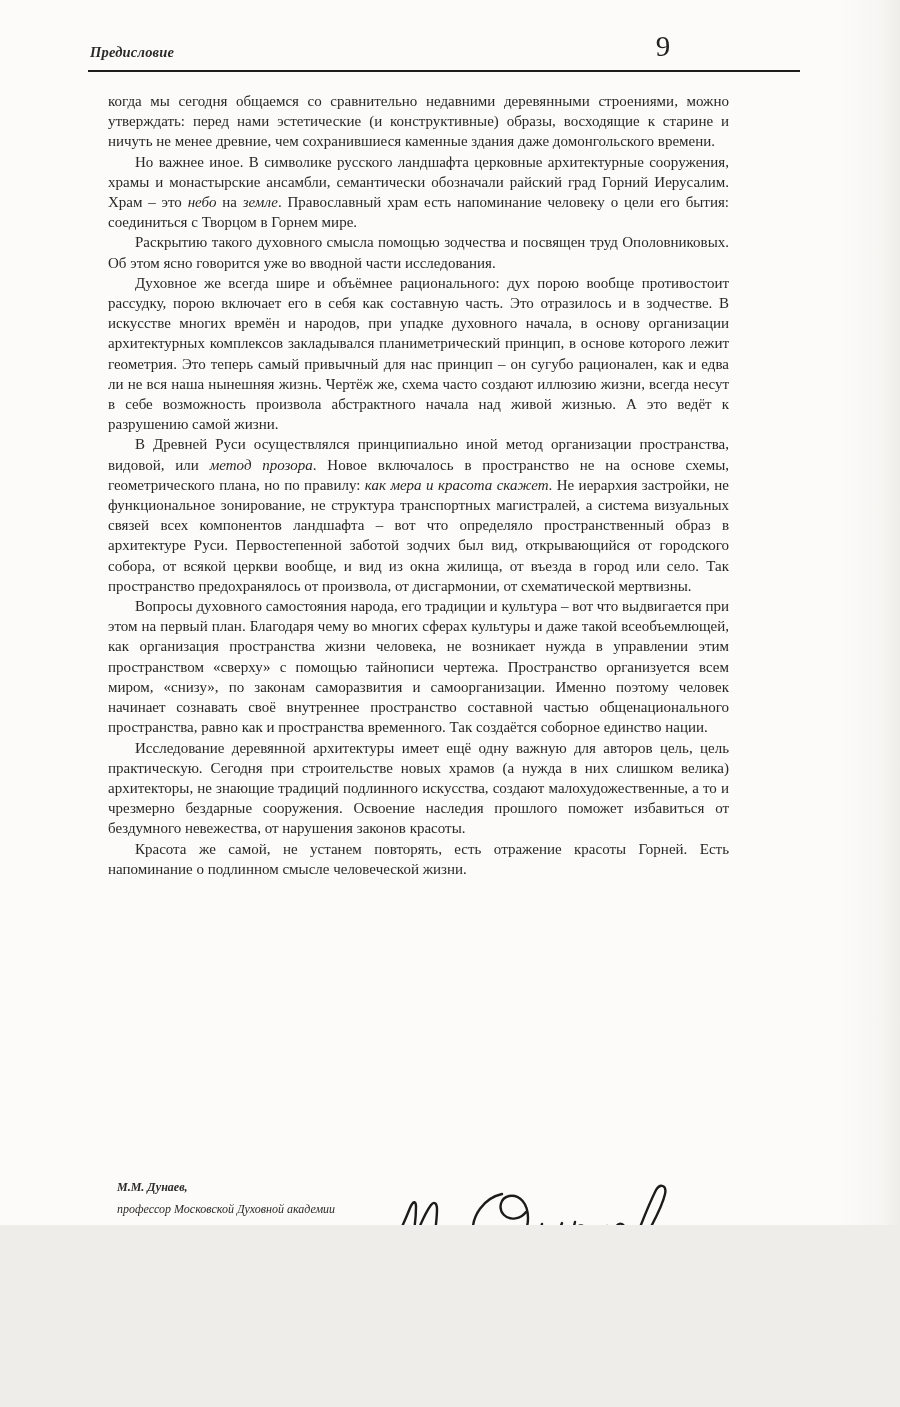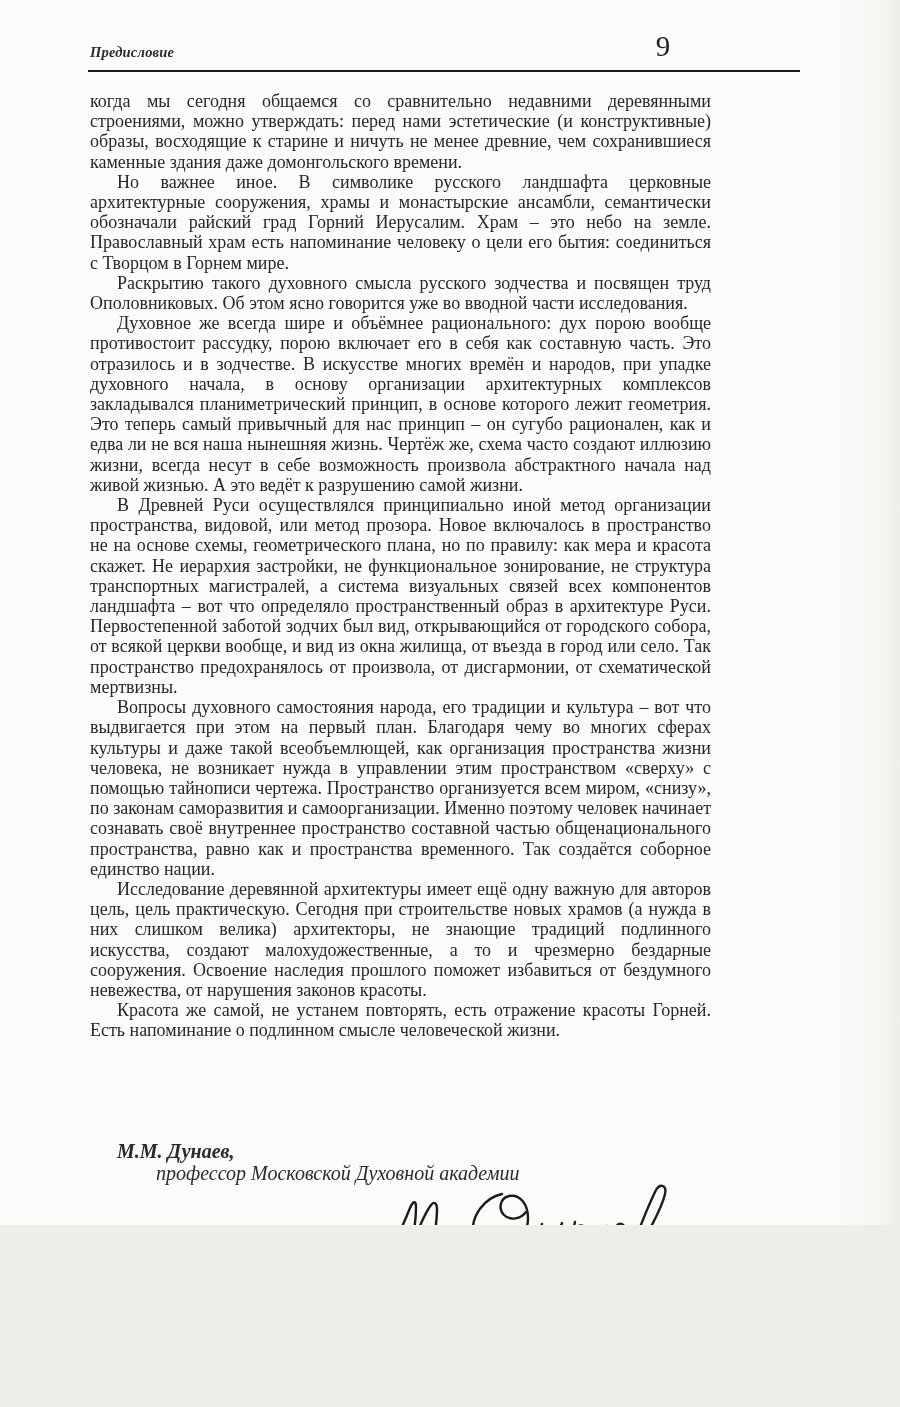--- a/index.html
+++ b/index.html
@@ -27,38 +27,38 @@
     position: absolute; top: 30px; left: 648px; width: 30px;
     font-size: 29px; text-align: center; color: #222;
   }
   .header-rule {
     position: absolute; left: 88px; top: 70px;
     width: 712px; height: 2px;
     background: #1d1d1d;
   }
   
   .page-body {
-    position: absolute; left: 90px; top: 91px; width: 621px;
-    font-size: 18px; line-height: 20.2px;
+    position: absolute; left: 108px; top: 91px; width: 621px;
+    font-size: 15px; line-height: 20.2px;
     text-align: justify;
     color: #272727;
   }
   .page-body p.para {
     margin: 0; padding: 0;
     text-indent: 27px;
   }
   .page-body p.para:first-child { text-indent: 0; }
-  .page-body .it { }
+  .page-body .it { font-style: italic; }
   
   .sig-block {
-    position: absolute; left: 117px; top: 1140px;
-    font-size: 20px; line-height: 22px; color: #2a2a2a; font-family: Liberation Serif, serif;
+    position: absolute; left: 117px; top: 1176px;
+    font-size: 12px; line-height: 22px; color: #2a2a2a; font-family: Liberation Serif, serif;
   }
   .sig-name { font-style: italic; font-weight: bold; }
-  .sig-title { font-style: italic; margin-left: 39px; }
+  .sig-title { font-style: italic; }
   
   .signature {
     position: absolute; left: 382px; top: 1182px;
     width: 310px; height: 86px;
   }
   .signature svg { display: block; width: 310px; height: 86px; }
   .signature path, .signature circle { stroke: #1c1c1c; }
 </style>
 </head>
 <body>
@@ -67,21 +67,21 @@
 
   <div class="running-title">Предисловие</div>
 
   <div class="page-number">9</div>
 
   <div class="header-rule"></div>
 
   <div class="page-body">
       <p class="para"><span>когда мы сегодня общаемся со сравнительно недавними деревянными строениями, можно утверждать: перед нами эстетические (и конструктивные) образы, восходящие к старине и ничуть не менее древние, чем сохранившиеся каменные здания даже домонгольского времени.</span></p>
       <p class="para"><span>Но важнее иное. В символике русского ландшафта церковные архитектурные сооружения, храмы и монастырские ансамбли, семантически обозначали райский град Горний Иерусалим. Храм – это </span><span class="it">небо</span><span> на </span><span class="it">земле</span><span>. Православный храм есть напоминание человеку о цели его бытия: соединиться с Творцом в Горнем мире.</span></p>
-      <p class="para"><span>Раскрытию такого духовного смысла русского зодчества и посвящен труд Ополовниковых. Об этом ясно говорится уже во вводной части исследования.</span></p>
+      <p class="para"><span>Раскрытию такого духовного смысла помощью зодчества и посвящен труд Ополовниковых. Об этом ясно говорится уже во вводной части исследования.</span></p>
       <p class="para"><span>Духовное же всегда шире и объёмнее рационального: дух порою вообще противостоит рассудку, порою включает его в себя как составную часть. Это отразилось и в зодчестве. В искусстве многих времён и народов, при упадке духовного начала, в основу организации архитектурных комплексов закладывался планиметрический принцип, в основе которого лежит геометрия. Это теперь самый привычный для нас принцип – он сугубо рационален, как и едва ли не вся наша нынешняя жизнь. Чертёж же, схема часто создают иллюзию жизни, всегда несут в себе возможность произвола абстрактного начала над живой жизнью. А это ведёт к разрушению самой жизни.</span></p>
       <p class="para"><span>В Древней Руси осуществлялся принципиально иной метод организации пространства, видовой, или </span><span class="it">метод прозора</span><span>. Новое включалось в пространство не на основе схемы, геометрического плана, но по правилу: </span><span class="it">как мера и красота скажет</span><span>. Не иерархия застройки, не функциональное зонирование, не структура транспортных магистралей, а система визуальных связей всех компонентов ландшафта – вот что определяло пространственный образ в архитектуре Руси. Первостепенной заботой зодчих был вид, открывающийся от городского собора, от всякой церкви вообще, и вид из окна жилища, от въезда в город или село. Так пространство предохранялось от произвола, от дисгармонии, от схематической мертвизны.</span></p>
       <p class="para"><span>Вопросы духовного самостояния народа, его традиции и культура – вот что выдвигается при этом на первый план. Благодаря чему во многих сферах культуры и даже такой всеобъемлющей, как организация пространства жизни человека, не возникает нужда в управлении этим пространством «сверху» с помощью тайнописи чертежа. Пространство организуется всем миром, «снизу», по законам саморазвития и самоорганизации. Именно поэтому человек начинает сознавать своё внутреннее пространство составной частью общенационального пространства, равно как и пространства временного. Так создаётся соборное единство нации.</span></p>
       <p class="para"><span>Исследование деревянной архитектуры имеет ещё одну важную для авторов цель, цель практическую. Сегодня при строительстве новых храмов (а нужда в них слишком велика) архитекторы, не знающие традиций подлинного искусства, создают малохудожественные, а то и чрезмерно бездарные сооружения. Освоение наследия прошлого поможет избавиться от бездумного невежества, от нарушения законов красоты.</span></p>
       <p class="para"><span>Красота же самой, не устанем повторять, есть отражение красоты Горней. Есть напоминание о подлинном смысле человеческой жизни.</span></p>
     </div>
 
   <div class="sig-block">
     <div class="sig-name">М.М. Дунаев,</div>
     <div class="sig-title">профессор Московской Духовной академии</div>

